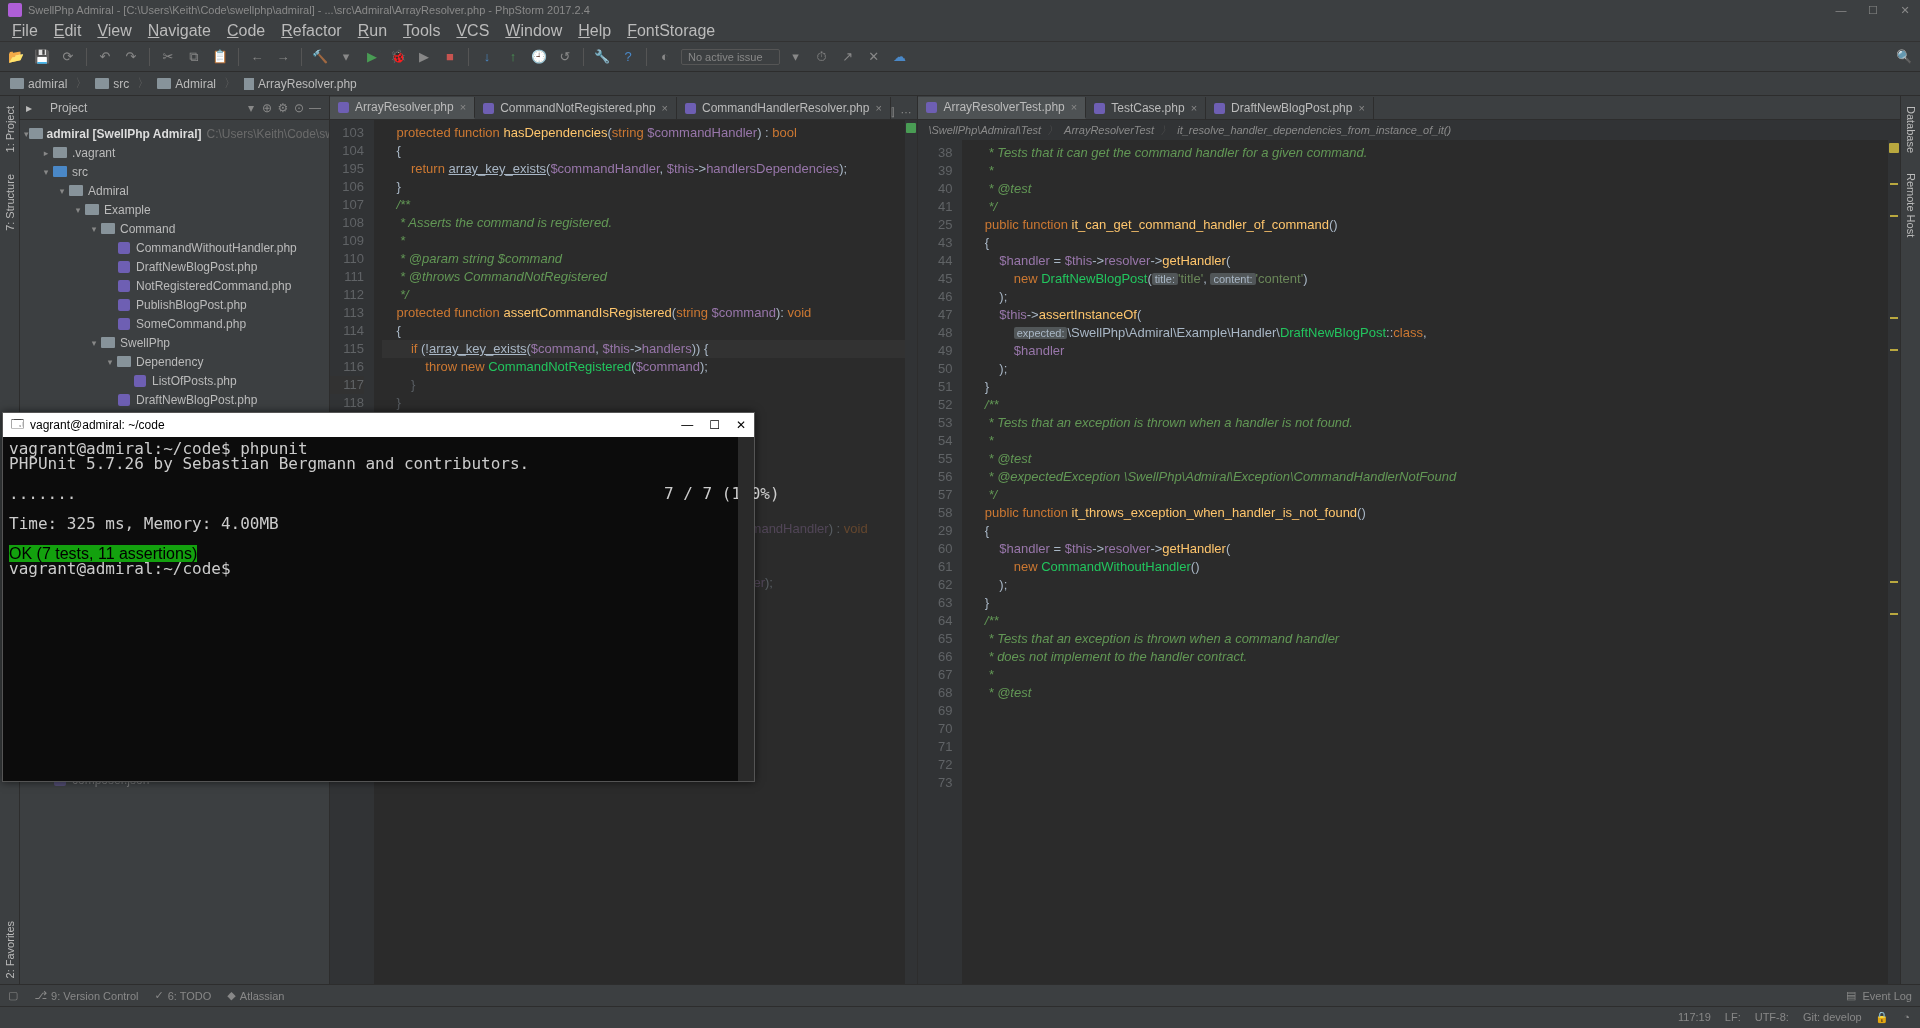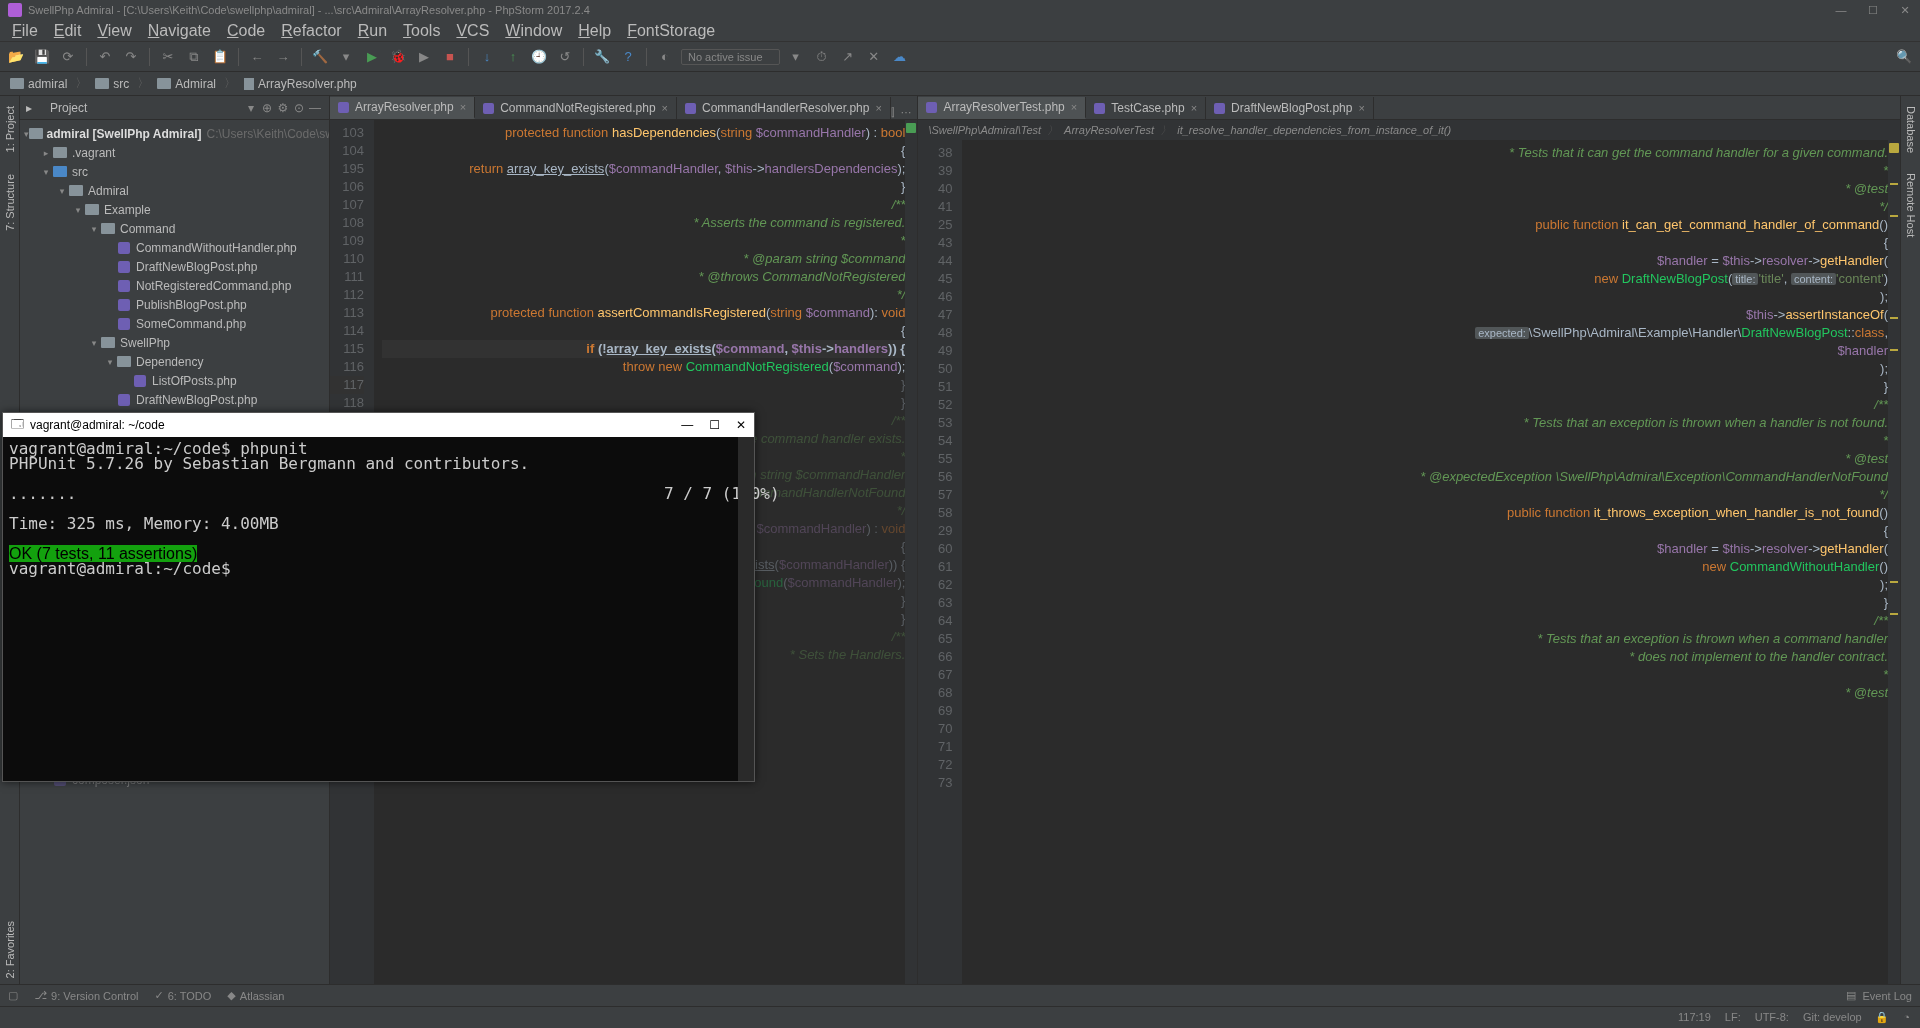--- a/index.html
+++ b/index.html
@@ -44,34 +44,34 @@
 .editor-col.right { flex:1; }
 .tab-row { height:24px; background:#3c3f41; display:flex; align-items:flex-end; border-bottom:1px solid #2d2d2d; }
 .tab { height:22px; display:flex; align-items:center; padding:0 8px; gap:6px; color:#bbbbbb; font-size:12px; border-right:1px solid #2d2d2d; background:#3c3f41;}
 .tab.active { background:#4e5254; border-bottom:2px solid #4e5254; }
 .tab .tic { width:11px; height:11px; background:#6e5fb3; border-radius:2px; }
 .tab .close { color:#888; font-size:11px;}
 .tab-row .tr-icons { margin-left:auto; display:flex; gap:6px; padding-right:6px; color:#888; font-size:11px;}
 .crumb-row { height:20px; display:flex; align-items:center; padding:0 10px; font-size:11px; color:#8a8a8a; background:#313335; gap:6px; font-style:italic;}
 .code { flex:1; display:flex; font-family:Consolas,monospace; font-size:13px; background:#2b2b2b; overflow:hidden; position:relative;}
 .gutter { width:44px; background:#313335; color:#606366; text-align:right; padding:4px 10px 4px 0; line-height:18px; }
-.lines { flex:1; padding:4px 0 4px 8px; line-height:18px; white-space:pre; color:#a9b7c6; overflow:hidden;text-align:right;}
+.lines { flex:1; padding:4px 0 4px 8px; line-height:18px; white-space:pre; color:#a9b7c6; overflow:hidden;}
 .lines .kw { color:#cc7832; }
 .lines .fn { color:#ffc66d; }
 .lines .ty { color:#cc7832; }
 .lines .pr { color:#9876aa; }
 .lines .str { color:#6a8759; }
 .lines .cm { color:#629755; font-style:italic; }
 .lines .tag { background:#515658; color:#a9b7c6; padding:0 3px; border-radius:2px; font-size:11px;}
 .lines .cls { color:#22c55e; }
 .lines .und { text-decoration:underline; color:#a9b7c6;}
 .err-stripe { width:12px; background:#313335; }
 .err-stripe .ok { width:10px; height:10px; background:#499c54; margin:3px auto; border-radius:1px;}
 .err-stripe .warn { width:8px; height:2px; background:#b9a83f; margin:30px auto 0;}
-.caret-line { background:#323232; display:block;font-weight:bold;}
+.caret-line { background:#323232; display:block;}
 .bottom-tools { height:22px; background:#3c3f41; display:flex; align-items:center; padding:0 8px; gap:16px; border-top:1px solid #2d2d2d; font-size:11px; color:#888;}
 .bottom-tools .btool { display:flex; align-items:center; gap:4px;}
 .bottom-tools .right { margin-left:auto; display:flex; align-items:center; gap:6px; }
 .status-bar { height:22px; background:#3c3f41; display:flex; align-items:center; padding:0 10px; font-size:11px; color:#888; border-top:1px solid #2d2d2d;}
 .status-bar .right { margin-left:auto; display:flex; gap:14px;}
 .terminal { position:absolute; left:2px; top:412px; width:753px; height:370px; background:#0c0c0c; border:1px solid #555; box-shadow:0 0 8px rgba(0,0,0,0.6); z-index:50; display:flex; flex-direction:column;}
 .terminal .t-title { height:24px; background:#ffffff; color:#000; display:flex; align-items:center; padding:0 8px; font-size:12px;}
 .terminal .t-title .t-icons { margin-left:auto; display:flex; gap:16px; font-family:"Segoe UI"; }
 .terminal .t-body { flex:1; background:#0c0c0c; color:#cccccc; font-family:Consolas,monospace; font-size:16px; padding:4px 6px; line-height:15px; white-space:pre; position:relative;}
 .terminal .green { background:#13a10e; color:#000; }

